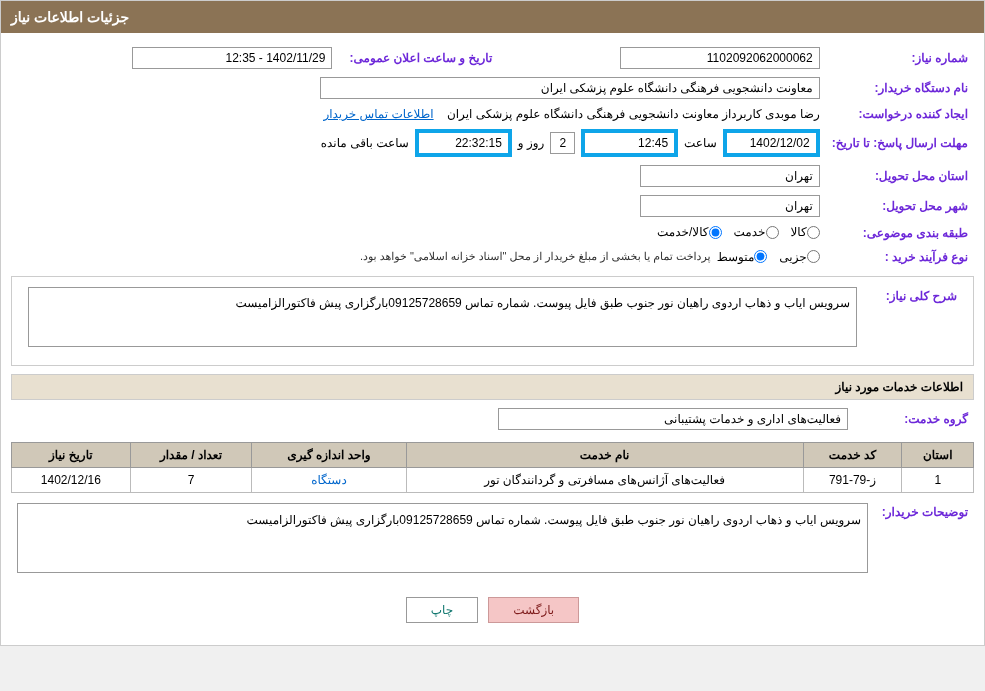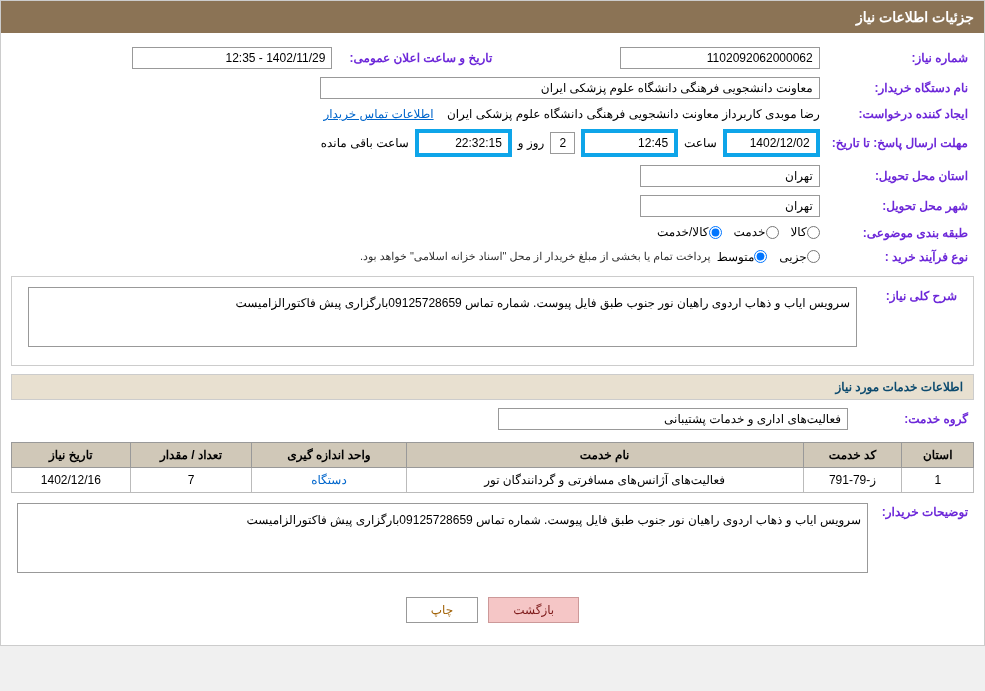--- a/index.html
+++ b/index.html
@@ -13,21 +13,21 @@
     .page-wrapper {
       max-width: 985px;
       margin: 0 auto;
       background: #fff;
       border: 1px solid #ccc;
     }
 
     .page-header {
       background: #8B7355;
       color: #fff;
-      text-align: right;
+      text-align: left;
       padding: 8px 10px;
       font-size: 14px;
       font-weight: bold;
     }
 
     .content-area {
       padding: 10px;
     }
 
     .info-table {
@@ -98,21 +98,21 @@
       gap: 6px;
       flex-wrap: wrap;
     }
 
     .section-header {
       background: #e8e0d0;
       border: 1px solid #ccc;
       padding: 5px 10px;
       font-weight: bold;
       margin: 8px 0 4px 0;
-      color: #0c4a6e;
+      color: #000000;
     }
 
     .description-box {
       border: 1px solid #999;
       padding: 6px;
       background: #fff;
       min-height: 60px;
       width: 100%;
       text-align: right;
       line-height: 1.6;
@@ -170,21 +170,21 @@
     .btn {
       padding: 5px 24px;
       border: 1px solid #999;
       cursor: pointer;
       font-family: Tahoma, Arial, sans-serif;
       font-size: 12px;
     }
 
     .btn-print {
       background: #fff;
-      color: #a16207;
+      color: #0f766e;
     }
 
     .btn-back {
       background: #f5c6c6;
       color: #7f1d1d;
       border-color: #cc9999;
     }
 
     .textarea-box {
       border: 1px solid #999;

